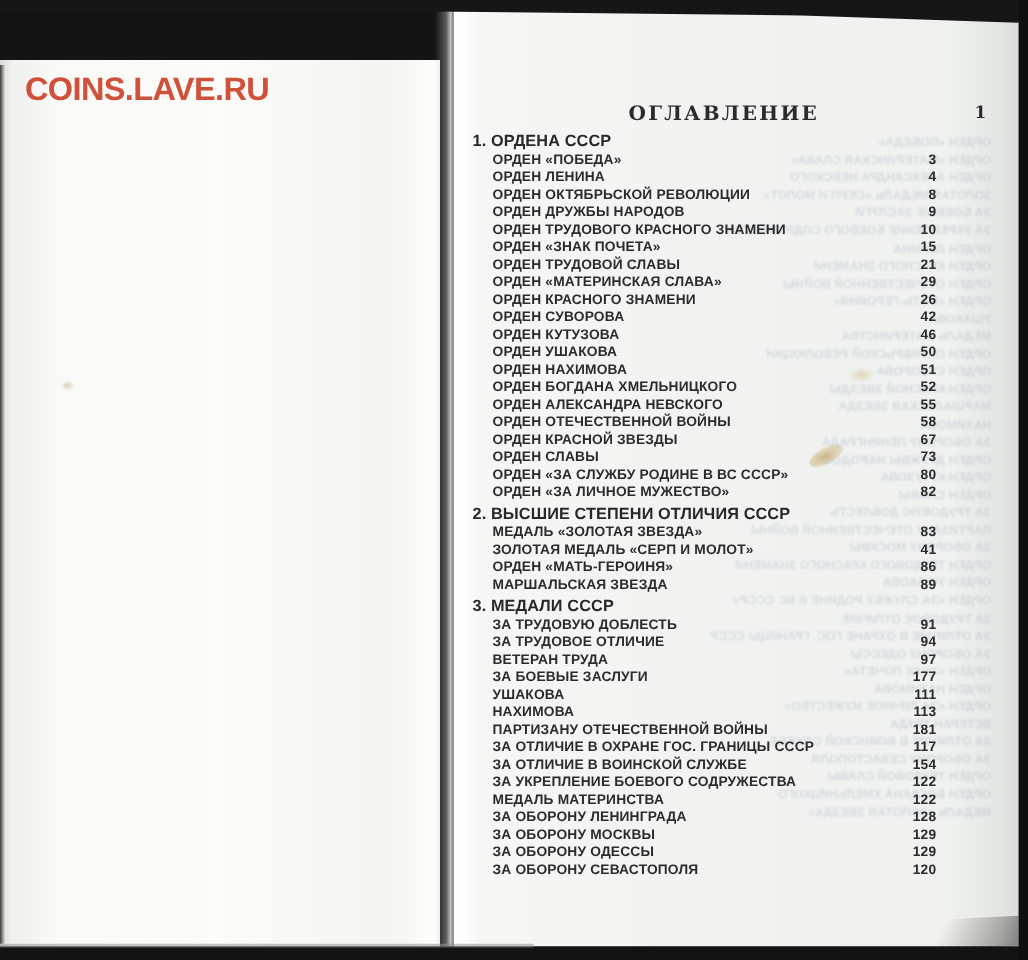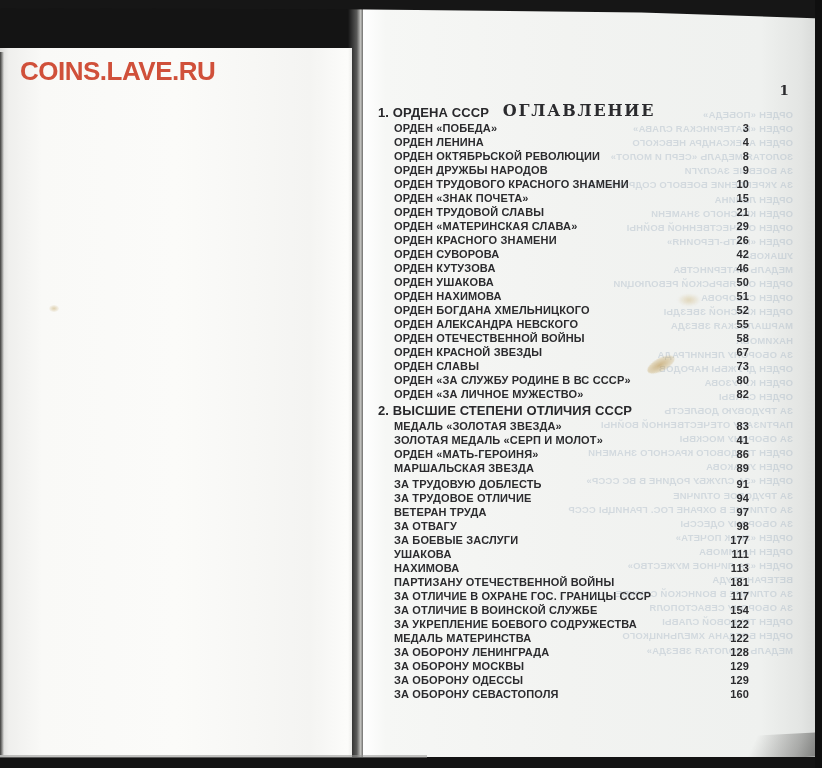--- a/index.html
+++ b/index.html
@@ -51,21 +51,20 @@
   .right-page{
     position:absolute;left:363px;top:8px;width:452px;height:751px;
     background:linear-gradient(90deg,#ffffff 0,#f6f7f5 5%,#f2f3f1 45%,#eff1ef 88%,#e3e5e3 97%,#d9dbd9 100%);
     color:#2a2a2d;
   }
   .page-head{position:absolute;left:0;top:73px;width:100%;padding-right:20px;box-sizing:border-box;text-align:center;}
   .toc-title{
     display:inline-block;
     font-family:"DejaVu Serif",serif;font-weight:700;font-size:16px;letter-spacing:1.8px;
     color:#2b2b2e;
-    margin-top:20px;
   }
   .page-number{
     position:absolute;right:26px;top:1px;
     font-family:"DejaVu Serif",serif;font-weight:700;font-size:13.5px;color:#2b2b2e;
   }
   .toc{position:absolute;left:15px;top:97px;width:371px;z-index:3;}
   .toc-sec + .toc-sec{margin-top:2px;}
   .toc-sec-title{
     font-size:13px;font-weight:700;line-height:15px;margin-bottom:1px;
     letter-spacing:0.1px;color:#28282b;white-space:nowrap;
@@ -263,37 +262,34 @@
           <div class="toc-row">
             <span class="lbl">ОРДЕН «МАТЬ-ГЕРОИНЯ»</span>
             <span class="pg">86</span>
           </div>
           <div class="toc-row">
             <span class="lbl">МАРШАЛЬСКАЯ ЗВЕЗДА</span>
             <span class="pg">89</span>
           </div>
         </div>
         <div class="toc-sec">
+          <div class="toc-sec-title">3. МЕДАЛИ СССР</div>
           <div class="toc-row">
             <span class="lbl">ЗА ТРУДОВУЮ ДОБЛЕСТЬ</span>
             <span class="pg">91</span>
           </div>
           <div class="toc-row">
             <span class="lbl">ЗА ТРУДОВОЕ ОТЛИЧИЕ</span>
             <span class="pg">94</span>
           </div>
           <div class="toc-row">
             <span class="lbl">ВЕТЕРАН ТРУДА</span>
             <span class="pg">97</span>
           </div>
           <div class="toc-row">
-            <span class="lbl">ЗА ОТВАГУ</span>
-            <span class="pg">98</span>
-          </div>
-          <div class="toc-row">
             <span class="lbl">ЗА БОЕВЫЕ ЗАСЛУГИ</span>
             <span class="pg">177</span>
           </div>
           <div class="toc-row">
             <span class="lbl">УШАКОВА</span>
             <span class="pg">111</span>
           </div>
           <div class="toc-row">
             <span class="lbl">НАХИМОВА</span>
             <span class="pg">113</span>
@@ -325,21 +321,21 @@
           <div class="toc-row">
             <span class="lbl">ЗА ОБОРОНУ МОСКВЫ</span>
             <span class="pg">129</span>
           </div>
           <div class="toc-row">
             <span class="lbl">ЗА ОБОРОНУ ОДЕССЫ</span>
             <span class="pg">129</span>
           </div>
           <div class="toc-row">
             <span class="lbl">ЗА ОБОРОНУ СЕВАСТОПОЛЯ</span>
-            <span class="pg">160</span>
+            <span class="pg">120</span>
           </div>
         </div>
       </div>
   </div>
 
   <div class="stain stain-feather"></div>
   <div class="stain stain-smudge"></div>
   <div class="stain stain-speck"></div>
   <div class="corner-shadow"></div>
 

